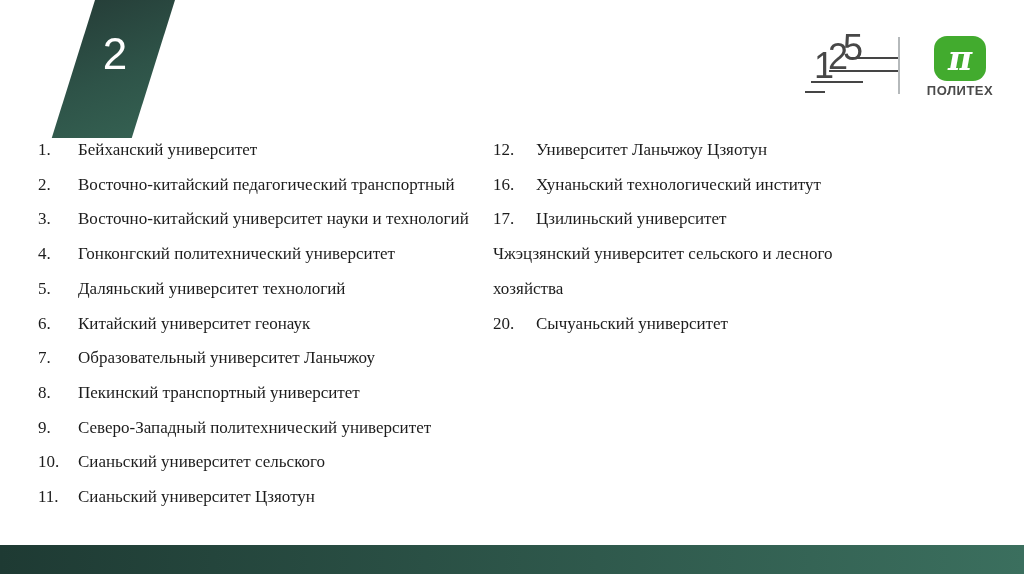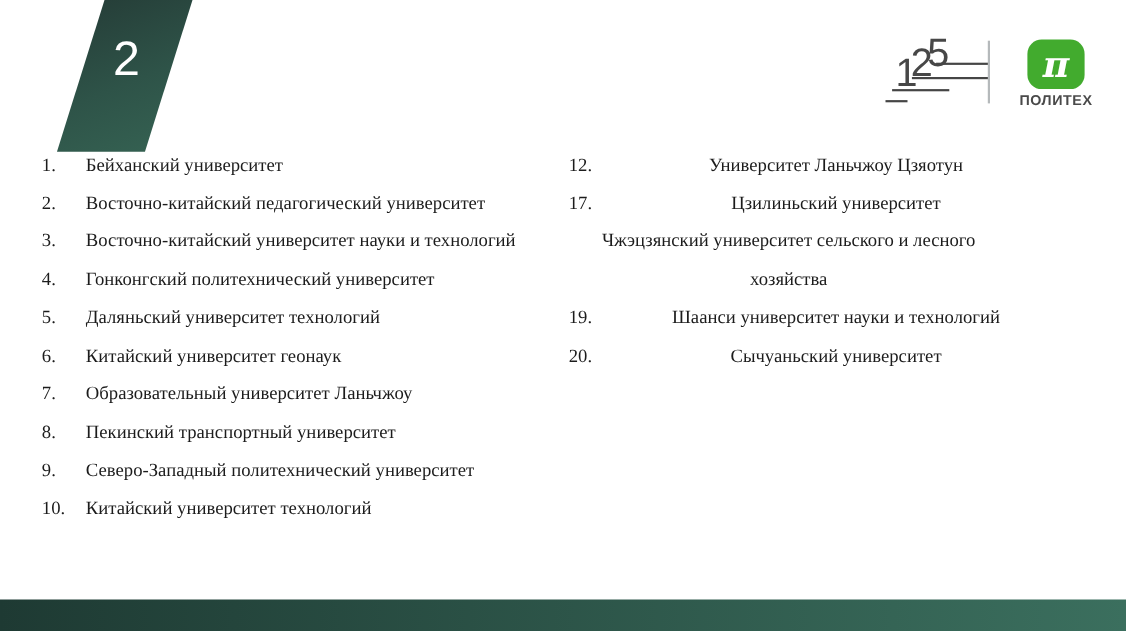--- a/index.html
+++ b/index.html
@@ -86,27 +86,27 @@
   
   .uni-list{
     position:absolute;
     margin:0;padding:0;
     list-style:none;
     font-size:17px;
     line-height:34.7px;
     color:var(--text-color);
   }
   .col-left{left:38px;top:133px;}
-  .col-right{left:517px;top:133px;}
+  .col-right{left:493px;top:133px;}
   .uni-list li{display:flex;}
   .uni-list .num{flex:0 0 auto;}
   .col-left .num{width:40px;}
   .col-right .num{width:43px;}
   .col-left .label{width:418px;}
-  .col-right .label{width:400px;text-align:center;}
+  .col-right .label{width:400px;}
 
   
   .bottom-bar{
     position:absolute;
     left:0;right:0;top:545px;height:29px;
     background:linear-gradient(90deg, var(--bar-dark) 0%, var(--bar-light) 100%);
   }
 </style>
 </head>
 <body>
@@ -131,21 +131,21 @@
   <div class="pi-badge">π</div>
   <div class="brand-name">ПОЛИТЕХ</div>
 
   <ol class="uni-list col-left">
     <li>
         <span class="num">1.</span>
         <span class="label">Бейханский университет</span>
       </li>
     <li>
         <span class="num">2.</span>
-        <span class="label">Восточно-китайский педагогический университет</span>
+        <span class="label">Восточно-китайский педагогический транспортный</span>
       </li>
     <li>
         <span class="num">3.</span>
         <span class="label">Восточно-китайский университет науки и технологий</span>
       </li>
     <li>
         <span class="num">4.</span>
         <span class="label">Гонконгский политехнический университет</span>
       </li>
     <li>
@@ -163,41 +163,45 @@
     <li>
         <span class="num">8.</span>
         <span class="label">Пекинский транспортный университет</span>
       </li>
     <li>
         <span class="num">9.</span>
         <span class="label">Северо-Западный политехнический университет</span>
       </li>
     <li>
         <span class="num">10.</span>
-        <span class="label">Китайский университет технологий</span>
+        <span class="label">Сианьский университет сельского</span>
+      </li>
+    <li>
+        <span class="num">11.</span>
+        <span class="label">Сианьский университет Цзяотун</span>
       </li>
   </ol>
 
   <ol class="uni-list col-right">
     <li>
         <span class="num">12.</span>
         <span class="label">Университет Ланьчжоу Цзяотун</span>
       </li>
     <li>
+        <span class="num">16.</span>
+        <span class="label">Хунаньский технологический институт</span>
+      </li>
+    <li>
         <span class="num">17.</span>
         <span class="label">Цзилиньский университет</span>
       </li>
     <li>
         <span class="label">Чжэцзянский университет сельского и лесного хозяйства</span>
       </li>
     <li>
-        <span class="num">19.</span>
-        <span class="label">Шаанси университет науки и технологий</span>
-      </li>
-    <li>
         <span class="num">20.</span>
         <span class="label">Сычуаньский университет</span>
       </li>
   </ol>
 
   <div class="bottom-bar"></div>
 
 </div>
 
 </body></html>

